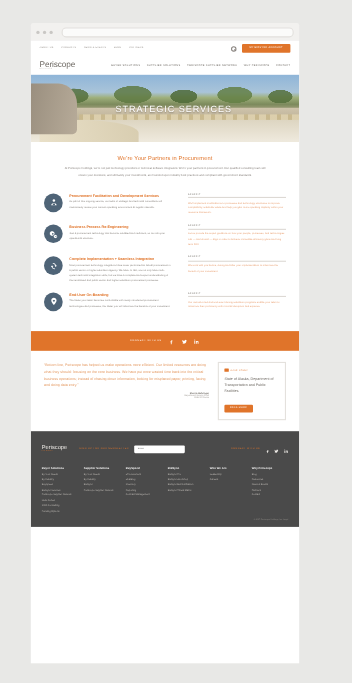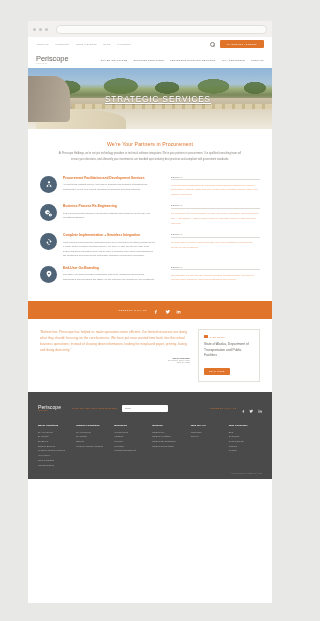--- a/index.html
+++ b/index.html
@@ -101,21 +101,20 @@
   }
   .hero-path {
     position:absolute; left:8px; bottom:0; width:90px; height:20px;
     background: linear-gradient(75deg,#e9e0c8,#d8cdb0);
     border-radius:40% 60% 0 0;
   }
   .hero-title {
     position:absolute; left:16px; right:0; top:27px; text-align:center;
     font-size:8.2px; color:#ffffff; letter-spacing:0.9px;
     text-shadow: 0 0.5px 1.5px rgba(0,0,0,.35);
-    text-decoration: underline;
   }
   
   .intro { padding: 12px 30px 9px; text-align:center; }
   .intro h2 {
     font-size:5.2px; color:#e0742a; font-weight:normal;
     letter-spacing:0.1px; margin-bottom:4px;
   }
   .intro p { font-size:2.55px; color:#8b8680; line-height:2.3; }
   
   .services { padding: 4px 12px 10px; }

